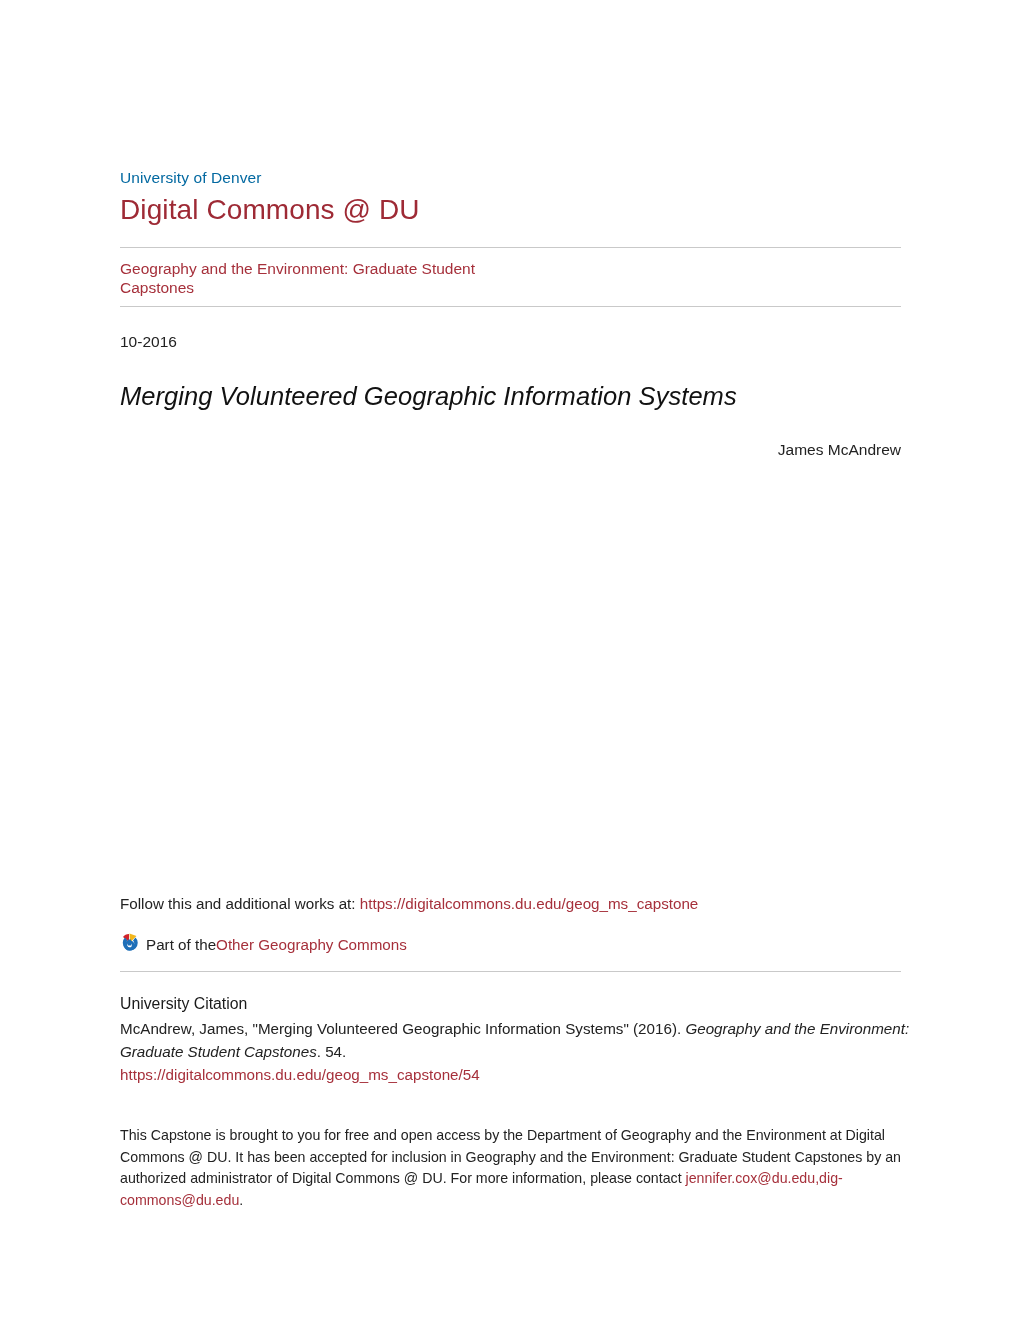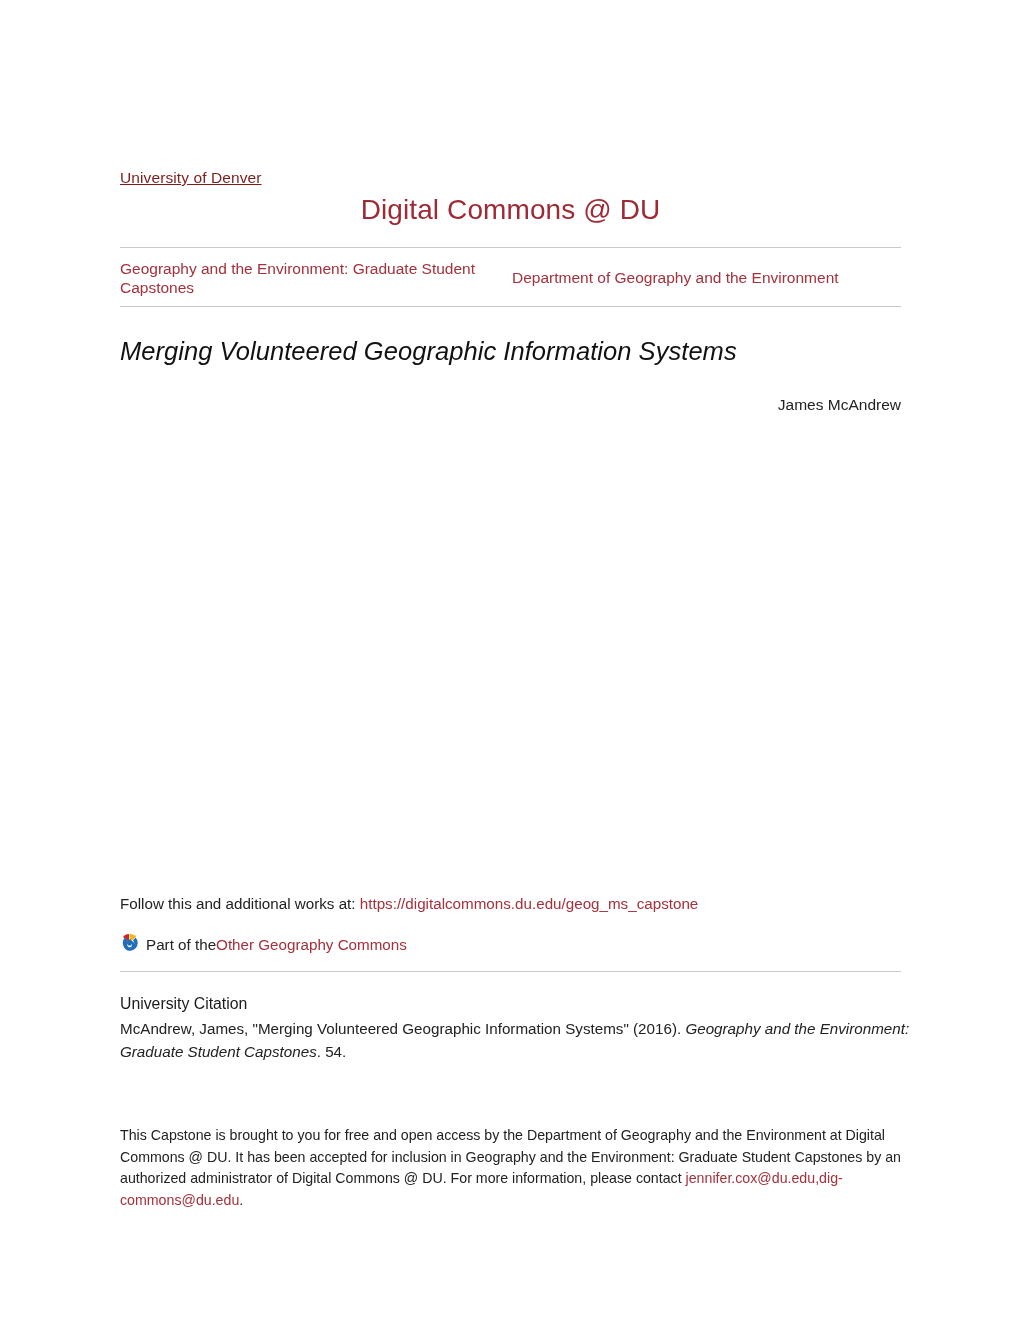--- a/index.html
+++ b/index.html
@@ -26,32 +26,30 @@
     position: absolute;
     left: 120px;
     top: 168px;
     width: 781px;
   }
 
   
   .univ-line {
     font-size: 15.5px;
     line-height: 20px;
-    color: #7f1d1d;
+    color: #0369a1;
     letter-spacing: 0.1px;
-    text-decoration: underline;
   }
 
   .repo-title {
     font-size: 28px;
     line-height: 36px;
     color: #9e2a35;
     margin-top: 4px;
     letter-spacing: 0.1px;
-    text-align: center;
   }
 
   .rule {
     height: 0;
     border-top: 1px solid #c9c9c9;
     width: 781px;
   }
 
   .rule-top {
     margin-top: 19px;
@@ -210,27 +208,25 @@
     <div class="univ-line">University of Denver</div>
 
     <div class="repo-title">Digital Commons @ DU</div>
 
     <div class="rule rule-top"></div>
 
     <div class="series-band">
       <div class="series-col">
         <a href="#">Geography and the Environment: Graduate Student Capstones</a>
       </div>
-      <div class="dept-col">
-        <a href="#">Department of Geography and the Environment</a>
-      </div>
     </div>
 
     <div class="rule rule-band"></div>
 
+    <div class="pub-date">10-2016</div>
 
     <h1 class="doc-title" style="margin:28px 0 0 0; font-weight:normal;">Merging Volunteered Geographic Information Systems</h1>
 
     <div class="authors">James McAndrew</div>
 
   </div>
 
   <div class="follow-block">
     <div class="follow-line">
       <span>Follow this and additional works at: </span><a href="#">https://digitalcommons.du.edu/geog_ms_capstone</a>
@@ -250,20 +246,21 @@
         <a href="#">Other Geography Commons</a>
     </div>
   </div>
 
   <div class="rule-citation"></div>
 
   <div class="citation-block">
     <div class="citation-heading">University Citation</div>
     <div class="citation-body">
       <span>McAndrew, James, "Merging Volunteered Geographic Information Systems" (2016). </span><span class="ital">Geography and the Environment: Graduate Student Capstones</span><span>. 54.</span>
+      <a class="citation-url" href="#">https://digitalcommons.du.edu/geog_ms_capstone/54</a>
     </div>
   </div>
 
   <div class="disclaimer">
     <span>This Capstone is brought to you for free and open access by the Department of Geography and the Environment at Digital Commons @ DU. It has been accepted for inclusion in Geography and the Environment: Graduate Student Capstones by an authorized administrator of Digital Commons @ DU. For more information, please contact </span><a href="#">jennifer.cox@du.edu,dig-commons@du.edu</a><span>.</span>
   </div>
 
 </div>
 
 </body></html>

